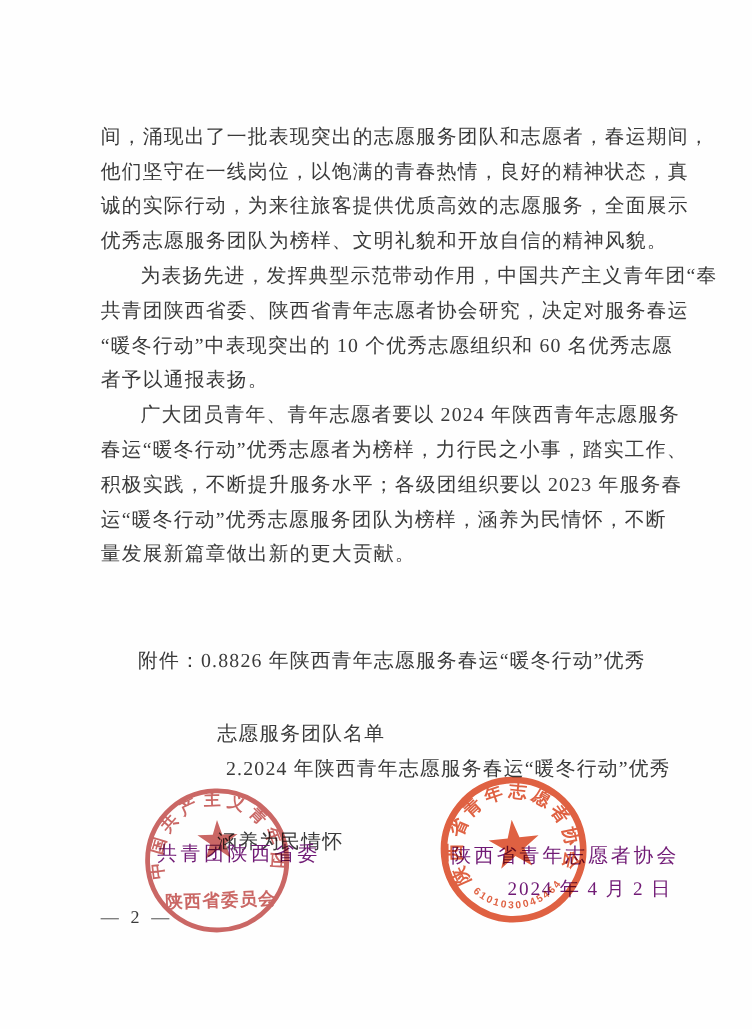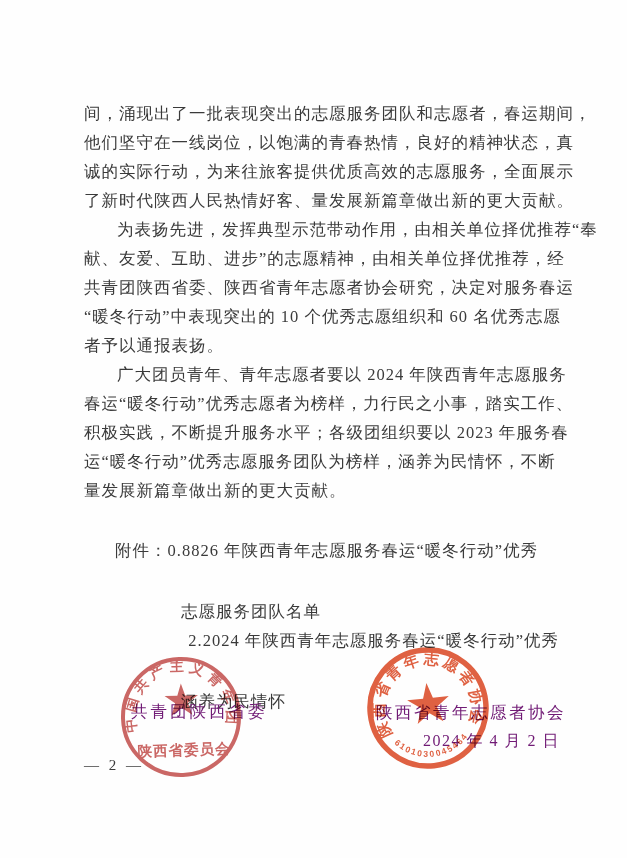--- a/index.html
+++ b/index.html
@@ -50,23 +50,22 @@
 </style>
 </head>
 <body>
 
 <div class="page">
 
   <div class="body-text">
     <div class="line">间，涌现出了一批表现突出的志愿服务团队和志愿者，春运期间，</div>
     <div class="line">他们坚守在一线岗位，以饱满的青春热情，良好的精神状态，真</div>
     <div class="line">诚的实际行动，为来往旅客提供优质高效的志愿服务，全面展示</div>
-    <div class="line">了新时代陕西人民热情好客、量发展新篇章做出新的更大贡献。</div>
-    <div class="line ind">为表扬先进，发挥典型示范带动作用，由相关单位择优推荐“奉</div>
-    <div class="line">献、友爱、互助、进步”的志愿精神，由相关单位择优推荐，经</div>
+    <div class="line">优秀志愿服务团队为榜样、文明礼貌和开放自信的精神风貌。</div>
+    <div class="line ind">为表扬先进，发挥典型示范带动作用，中国共产主义青年团“奉</div>
     <div class="line">共青团陕西省委、陕西省青年志愿者协会研究，决定对服务春运</div>
     <div class="line">“暖冬行动”中表现突出的 10 个优秀志愿组织和 60 名优秀志愿</div>
     <div class="line">者予以通报表扬。</div>
     <div class="line ind">广大团员青年、青年志愿者要以 2024 年陕西青年志愿服务</div>
     <div class="line">春运“暖冬行动”优秀志愿者为榜样，力行民之小事，踏实工作、</div>
     <div class="line">积极实践，不断提升服务水平；各级团组织要以 2023 年服务春</div>
     <div class="line">运“暖冬行动”优秀志愿服务团队为榜样，涵养为民情怀，不断</div>
     <div class="line">量发展新篇章做出新的更大贡献。</div>
   </div>
 

